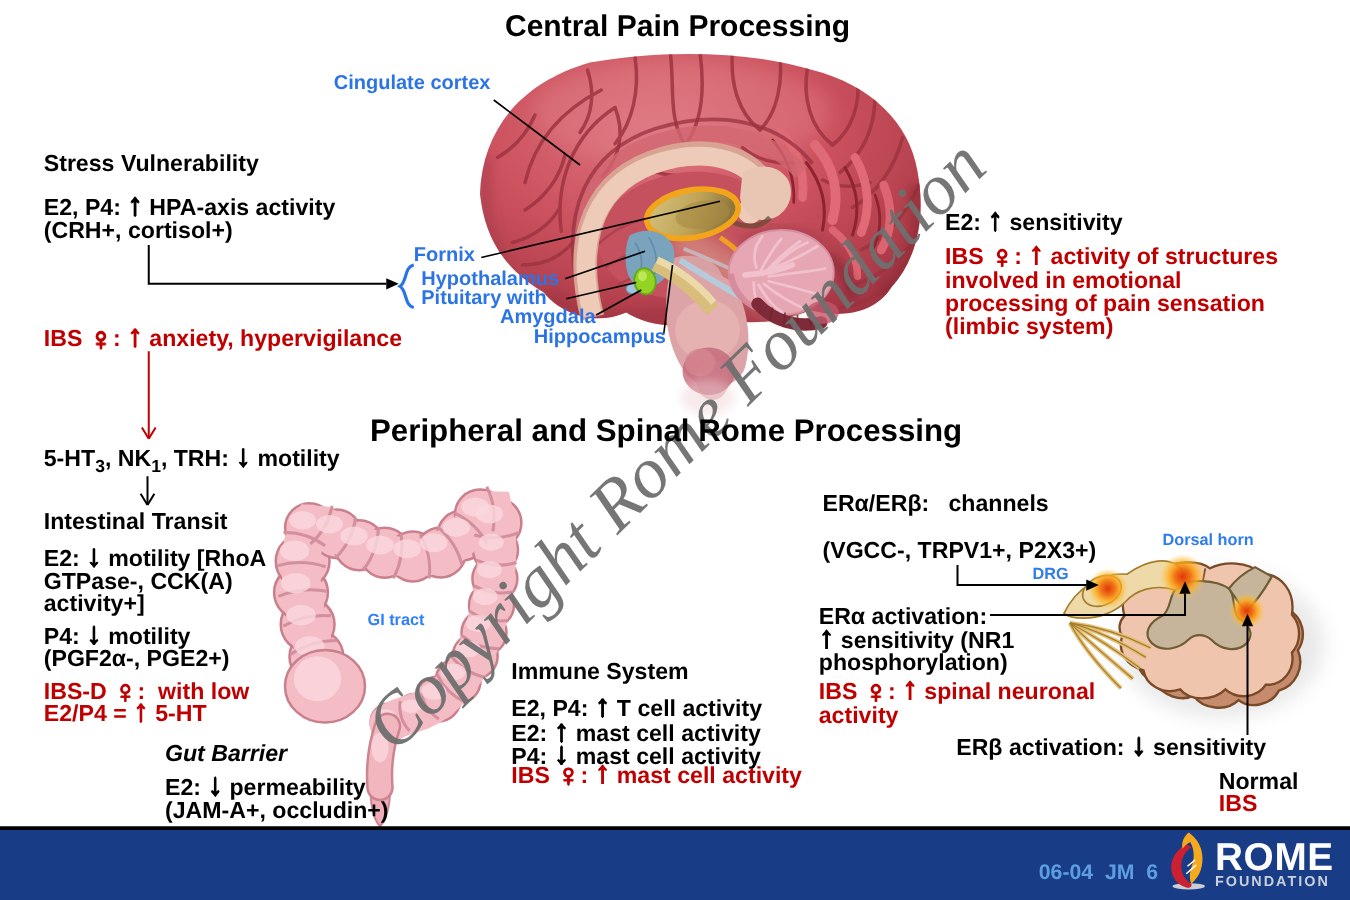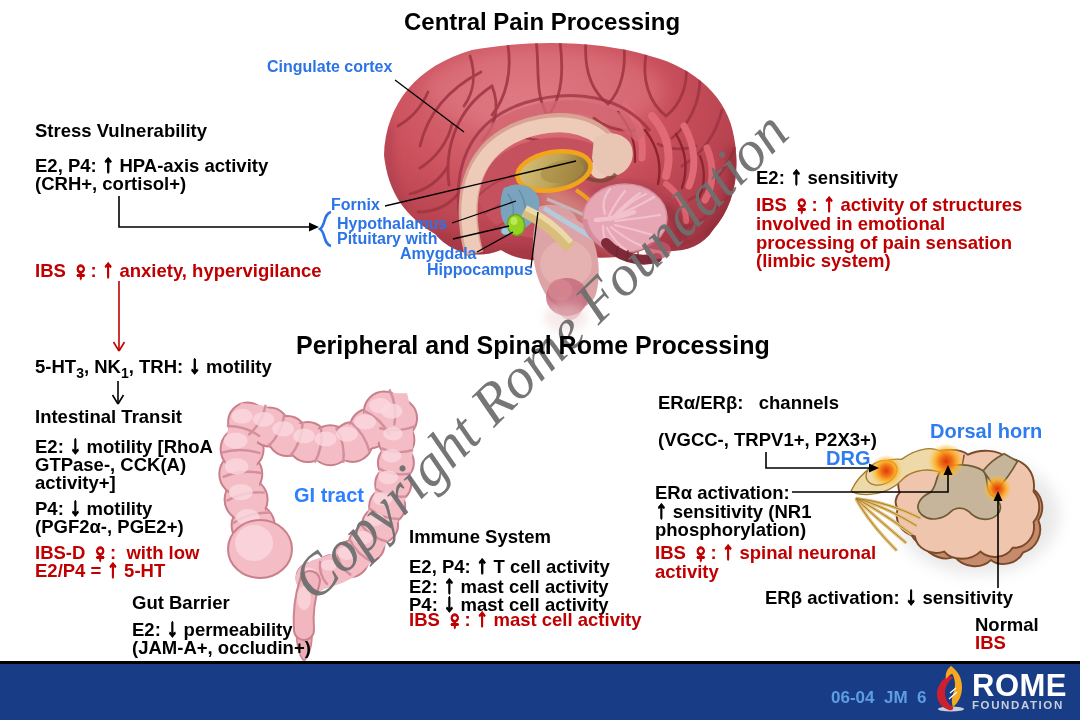--- a/index.html
+++ b/index.html
@@ -6,21 +6,21 @@
         font-family:"Liberation Sans",sans-serif;}
   .t{position:absolute;font-weight:bold;font-size:18.5px;line-height:19px;color:#000;white-space:nowrap;}
   .t sub{font-size:14px;line-height:0;}
   .ar{font-size:25px;line-height:0;letter-spacing:0;}
   .fe{font-size:26px;line-height:0;vertical-align:-3px;}
   .ar,.fe{text-shadow:0.55px 0 currentColor,-0.55px 0 currentColor,0 0.55px currentColor,0 -0.55px currentColor;}
   .r{color:#c00000;}
   .ti1{font-size:24px;line-height:25px;}
   .ti2{font-size:25px;line-height:26px;}
   .lbl{font-size:16px;line-height:16px;color:#2b74e6;}
-  .lb2{font-size:20px;line-height:17px;color:#2e7cee;}
+  .lb2{font-size:13px;line-height:17px;color:#2e7cee;}
   #wm{position:absolute;left:180px;top:322px;width:720px;text-align:center;
       font-family:"Liberation Serif",serif;font-style:italic;font-weight:normal;
       font-size:58px;color:#6f6f6f;opacity:.95;transform:rotate(-44.5deg);white-space:nowrap;}
   svg{position:absolute;left:0;top:0;}
 </style></head>
 <body>
 <div id="page">
 <svg id="art" width="1080" height="720" viewBox="0 0 1080 720">
 
 <defs>
@@ -322,21 +322,21 @@
 <div class="t r" style="left:35px;top:261px;">IBS <span class="fe">♀</span>: <span class="ar">↑</span> anxiety, hypervigilance</div>
 <div class="t" style="left:35px;top:357px;">5-HT<sub>3</sub>, NK<sub>1</sub>, TRH: <span class="ar">↓</span> motility</div>
 <div class="t" style="left:35px;top:407px;">Intestinal Transit</div>
 <div class="t" style="left:35px;top:437px;">E2: <span class="ar">↓</span> motility [RhoA</div>
 <div class="t" style="left:35px;top:455px;">GTPase-, CCK(A)</div>
 <div class="t" style="left:35px;top:473px;">activity+]</div>
 <div class="t" style="left:35px;top:499px;">P4: <span class="ar">↓</span> motility</div>
 <div class="t" style="left:35px;top:517px;">(PGF2α-, PGE2+)</div>
 <div class="t r" style="left:35px;top:543px;text-align:center;">IBS-D <span class="fe">♀</span>:&nbsp; with low</div>
 <div class="t r" style="left:35px;top:561px;">E2/P4 = <span class="ar">↑</span> 5-HT</div>
-<div class="t" style="left:132px;top:593px;">Gut Barrier</div>
+<div class="t" style="left:132px;top:593px;font-style:italic;">Gut Barrier</div>
 <div class="t" style="left:132px;top:620px;">E2: <span class="ar">↓</span> permeability</div>
 <div class="t" style="left:132px;top:638px;">(JAM-A+, occludin+)</div>
 <div class="t" style="left:409px;top:527px;">Immune System</div>
 <div class="t" style="left:409px;top:557px;">E2, P4: <span class="ar">↑</span> T cell activity</div>
 <div class="t" style="left:409px;top:577px;">E2: <span class="ar">↑</span> mast cell activity</div>
 <div class="t" style="left:409px;top:595px;">P4: <span class="ar">↓</span> mast cell activity</div>
 <div class="t r" style="left:409px;top:610px;">IBS <span class="fe">♀</span>: <span class="ar">↑</span> mast cell activity</div>
 <div class="t" style="left:756px;top:168px;">E2: <span class="ar">↑</span> sensitivity</div>
 <div class="t r" style="left:756px;top:195px;">IBS <span class="fe">♀</span>: <span class="ar">↑</span> activity of structures</div>
 <div class="t r" style="left:756px;top:214px;">involved in emotional</div>

